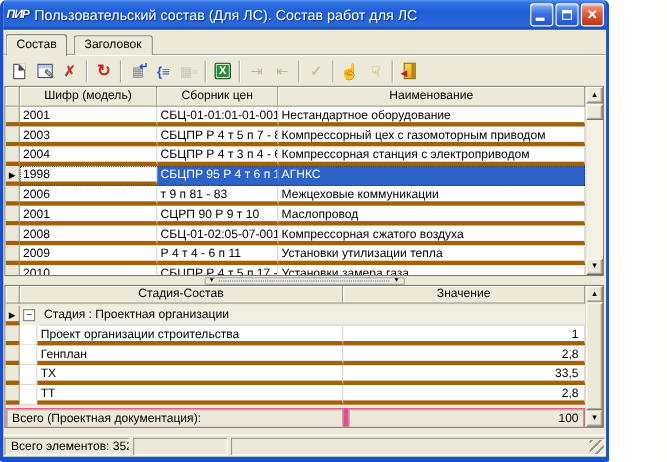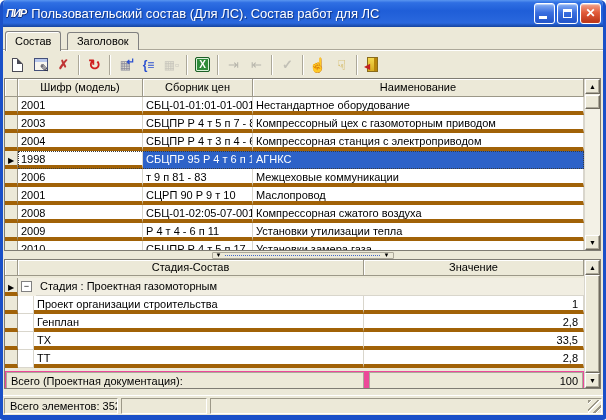--- a/index.html
+++ b/index.html
@@ -1,18 +1,18 @@
 <!DOCTYPE html>
 <html><head>
 <meta charset="utf-8">
 <style>
   html,body{margin:0;padding:0;background:#fff;}
   *{box-sizing:border-box;}
   .window{
-    position:relative;width:606px;height:420px;
+    position:relative;width:554px;height:420px;
     border:3px solid #1a50c8;border-top:0;border-bottom-width:5px;
     border-radius:6px 6px 3px 3px;overflow:hidden;
     background:#ece9d8;font-family:"Liberation Sans",sans-serif;color:#000;
   }
   
   .titlebar{
     position:absolute;left:-3px;right:-3px;top:0;height:27px;
     background:linear-gradient(180deg,#5a96f0 0%,#2f6fe3 10%,#1f5ed8 40%,#2a68de 85%,#16449f 100%);
     display:flex;align-items:center;padding:2px 5px 3px 6px;
   }
@@ -375,21 +375,21 @@
     <div class="gbody">
       <div class="ghead ghead2">
         <div class="hcell w-ind"></div>
         <div class="hcell w-c3">Стадия-Состав</div>
         <div class="hcell w-val">Значение</div>
       </div>
       <div id="g2rows">
           <div class="grow group">
             <div class="cell ind"><span class="tri"></span></div>
             <span class="minus"></span>
-            <div class="glabel">Стадия : Проектная газомоторным</div>
+            <div class="glabel">Стадия : Проектная организации</div>
           </div>
           <div class="grow">
             <div class="cell ind"></div>
             <div class="gutter"></div>
             <div class="cell w-c3 cname">Проект организации строительства</div>
             <div class="cell w-val num cval">1</div>
           </div>
           <div class="grow">
             <div class="cell ind"></div>
             <div class="gutter"></div>

